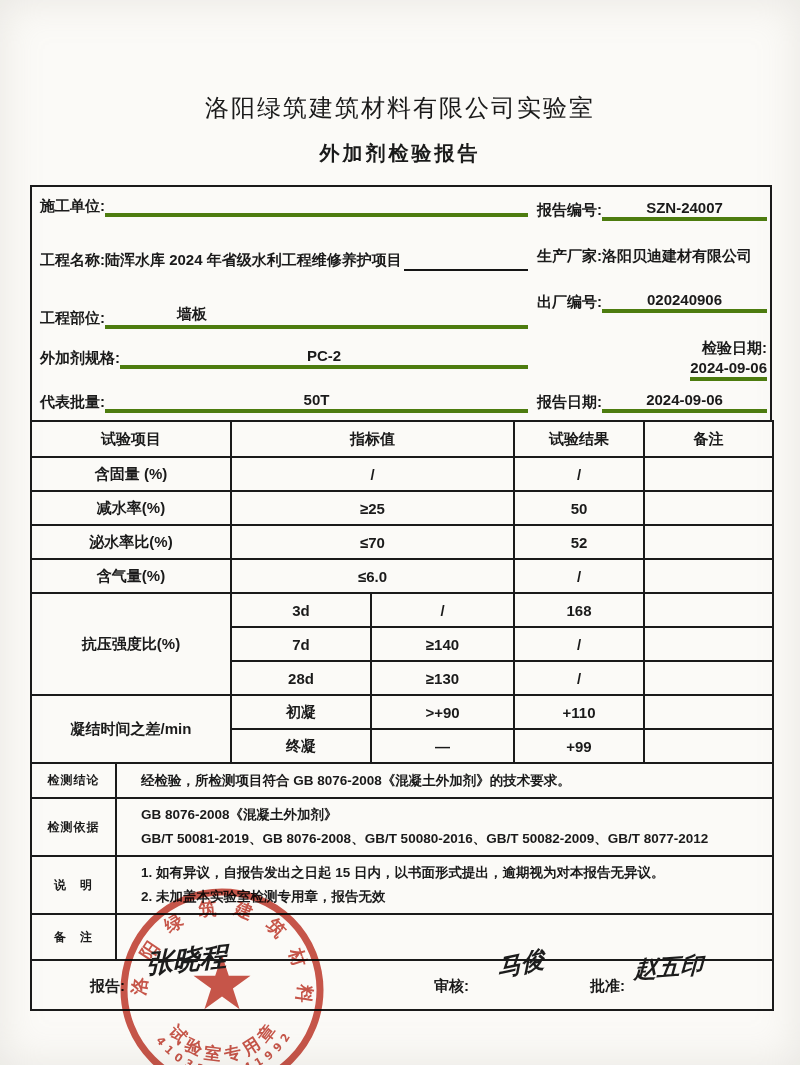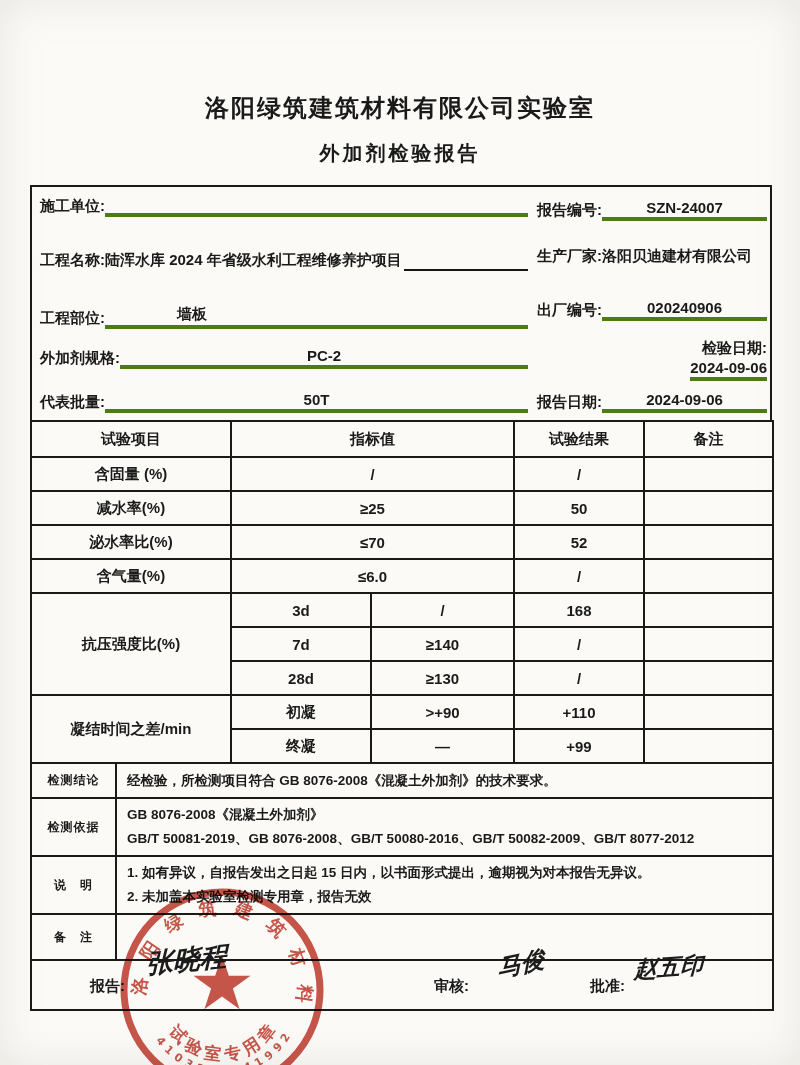--- a/index.html
+++ b/index.html
@@ -5,21 +5,21 @@
   * { margin:0; padding:0; box-sizing:border-box; }
   html,body { width:800px; height:1065px; }
   body { font-family:"Liberation Sans", sans-serif; color:#1a1a1a; }
   .page {
     position:relative; width:800px; height:1065px; overflow:hidden;
     background:#fbfaf7;
     box-shadow: inset 0 0 40px rgba(180,175,165,.25);
   }
   .title {
     position:absolute; top:92px; left:0; width:100%;
-    text-align:center; font-size:24px; font-weight:bold; letter-spacing:2px;
+    text-align:center; font-size:24px; font-weight:normal; letter-spacing:2px;
   }
   .subtitle {
     position:absolute; top:140px; left:0; width:100%;
     text-align:center; font-size:20px; font-weight:bold; letter-spacing:3px;
   }
   .sheet { position:absolute; left:30px; top:185px; width:742px;border-radius:13px; }
 
   
   .info {
     position:relative; height:235px;
@@ -42,21 +42,21 @@
   table { border-collapse:collapse; width:742px; table-layout:fixed; }
   td, th {
     border:2px solid #1a1a1a; text-align:center; vertical-align:middle;
     font-weight:bold; font-size:15px; padding:2px 4px;
   }
   .results tr    { height:34px; }
   .results tr.hd { height:36px; }
 
   .bottom td { font-size:13.5px; }
   .bottom .lblcell { font-size:12px; letter-spacing:1px; }
-  .bottom .txtcell { text-align:left; padding-left:10px; line-height:1.75; }
+  .bottom .txtcell { text-align:left; padding-left:24px; line-height:1.75; }
   .bottom tr.r1 { height:34px; }
   .bottom tr.r2, .bottom tr.r3 { height:58px; }
   .bottom tr.r4 { height:46px; }
   .bottom tr.r5 { height:50px; }
   .bottom { border-top:none; }
   .bottom tr.r1 td { border-top:none; }
 
   .signcell { position:relative; }
   .sig-label { position:absolute; top:16px; font-size:15px; font-weight:bold; }
 
@@ -113,21 +113,21 @@
       </div>
 
       <div class="f fr" style="top:12px;">
         <span class="lbl">报告编号:</span>
         <span class="uline">SZN-24007</span>
       </div>
       <div class="f fr" style="top:60px;">
         <span class="lbl">生产厂家:</span>
         <span class="val">洛阳贝迪建材有限公司</span>
       </div>
-      <div class="f fr" style="top:112px;">
+      <div class="f fr" style="top:104px;">
         <span class="lbl">出厂编号:</span>
         <span class="uline">020240906</span>
       </div>
       <div class="f fr" style="top:152px;flex-direction:column;">
         <span class="lbl">检验日期:</span>
         <span class="uline">2024-09-06</span>
       </div>
       <div class="f fr" style="top:204px;">
         <span class="lbl">报告日期:</span>
         <span class="uline">2024-09-06</span>

